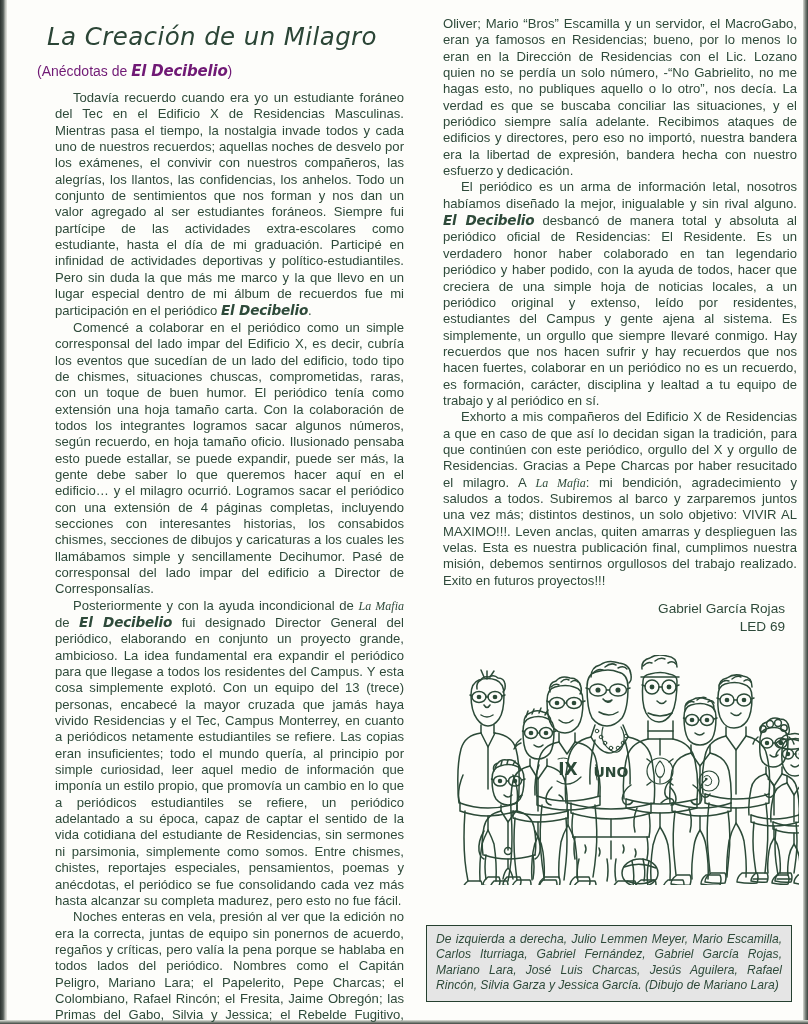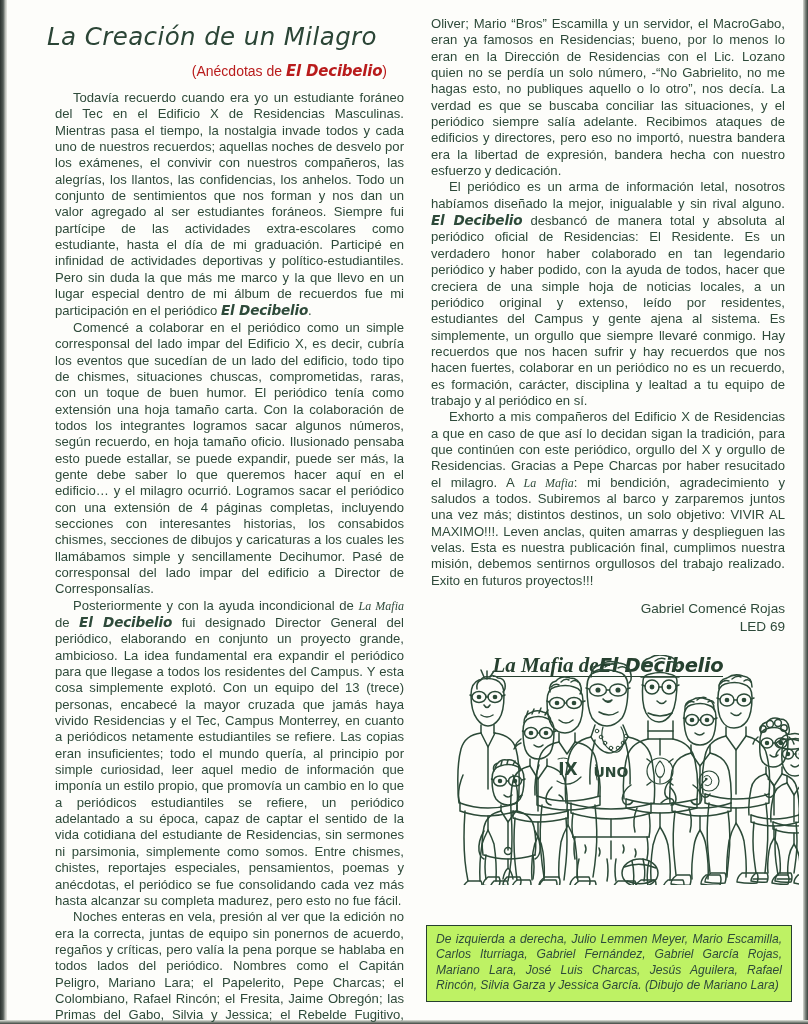--- a/index.html
+++ b/index.html
@@ -57,23 +57,23 @@
     font-weight: 400;
     font-size: 24.5px;
     letter-spacing: 0.4px;
     color: #2b4536;
     white-space: nowrap;
   }
   #subtitle {
     position: absolute;
     left: 30px; top: 62px;
     width: 350px;
-    text-align: right;
+    text-align: left;
     font-size: 14px;
-    color: #b91c1c;
+    color: #701a75;
   }
   #subtitle .decibelio {
     font-family: "DejaVu Sans", sans-serif;
     font-weight: bold;
     font-style: italic;
     font-size: 15px;
     letter-spacing: -0.2px;
   }
 
   
@@ -84,21 +84,21 @@
     font-size: 13.1px;
     line-height: 16.35px;
     color: #2e4a3a;
     hyphens: none;
   }
   #col-left {
     left: 48px; top: 90px;
     width: 349px;
   }
   #col-right {
-    left: 424px; top: 16px;
+    left: 436px; top: 16px;
     width: 354px;
   }
   .column p {
     margin: 0;
     text-indent: 18px;
   }
   .column p.noindent { text-indent: 0; }
 
   
   .decibelio {
@@ -161,21 +161,21 @@
   #drawing svg { display: block; }
 
   
   #caption-box {
     position: absolute;
     left: 419px; top: 925px;
     width: 366px;
     box-sizing: border-box;
     border: 1.4px solid #25402f;
     padding: 6px 9px 7px 9px;
-    background: #bef264;
+    background: #e5e5e5;
   }
   #caption-text {
     font-size: 12.1px;
     line-height: 15.4px;
     font-style: italic;
     text-align: justify;
     color: #2e4a3a;
   }
 </style>
 </head>
@@ -202,27 +202,24 @@
         <p>Noches enteras en vela, presión al ver que la edición no era la correcta, juntas de equipo sin ponernos de acuerdo, regaños y críticas, pero valía la pena porque se hablaba en todos lados del periódico. Nombres como el Capitán Peligro, Mariano Lara; el Papelerito, Pepe Charcas; el Colombiano, Rafael Rincón; el Fresita, Jaime Obregón; las Primas del Gabo, Silvia y Jessica; el Rebelde Fugitivo, Gabriel Fernández; el Tuk y el Mac, Jesús Aguilera y Mauricio</p>
       </div>
 
     <div class="column" id="col-right">
         <p class="noindent">Oliver; Mario “Bros” Escamilla y un servidor, el MacroGabo, eran ya famosos en Residencias; bueno, por lo menos lo eran en la Dirección de Residencias con el Lic. Lozano quien no se perdía un solo número, -“No Gabrielito, no me hagas esto, no publiques aquello o lo otro”, nos decía. La verdad es que se buscaba conciliar las situaciones, y el periódico siempre salía adelante. Recibimos ataques de edificios y directores, pero eso no importó, nuestra bandera era la libertad de expresión, bandera hecha con nuestro esfuerzo y dedicación.</p>
         <p>El periódico es un arma de información letal, nosotros habíamos diseñado la mejor, inigualable y sin rival alguno. <span class="decibelio">El Decibelio</span> desbancó de manera total y absoluta al periódico oficial de Residencias: El Residente. Es un verdadero honor haber colaborado en tan legendario periódico y haber podido, con la ayuda de todos, hacer que creciera de una simple hoja de noticias locales, a un periódico original y extenso, leído por residentes, estudiantes del Campus y gente ajena al sistema. Es simplemente, un orgullo que siempre llevaré conmigo. Hay recuerdos que nos hacen sufrir y hay recuerdos que nos hacen fuertes, colaborar en un periódico no es un recuerdo, es formación, carácter, disciplina y lealtad a tu equipo de trabajo y al periódico en sí.</p>
         <p>Exhorto a mis compañeros del Edificio X de Residencias a que en caso de que así lo decidan sigan la tradición, para que continúen con este periódico, orgullo del X y orgullo de Residencias. Gracias a Pepe Charcas por haber resucitado el milagro. A <span class="mafia">La Mafia</span>: mi bendición, agradecimiento y saludos a todos. Subiremos al barco y zarparemos juntos una vez más; distintos destinos, un solo objetivo: VIVIR AL MAXIMO!!!. Leven anclas, quiten amarras y desplieguen las velas. Esta es nuestra publicación final, cumplimos nuestra misión, debemos sentirnos orgullosos del trabajo realizado. Exito en futuros proyectos!!!</p>
       </div>
 
     <div id="signature">
-      <div>Gabriel Comencé Rojas</div>
+      <div>Gabriel García Rojas</div>
       <div>LED 69</div>
     </div>
 
-    <div id="mafia-heading">
-      <span class="u"><span class="mafia-part">La Mafia de</span><span class="decibelio-part">El Decibelio</span></span>
-    </div>
 
     <div id="drawing">
       <svg viewBox="0 0 372 230" width="372" height="230" xmlns="http://www.w3.org/2000/svg" fill="none" stroke="#2c4a38" stroke-width="1.5" stroke-linecap="round" stroke-linejoin="round">
 
         <g>
           <path d="M50 34 q-1 -7 4 -9 q2 -4 8 -3 q5 -3 9 1 q6 0 7 6 q1 5 -2 8"></path>
           <path d="M60 24 l0 -8 M57 22 l-3 -7 M63 22 l4 -6"></path>
           <path d="M44 40 q0 -12 8 -15 q9 -3 17 0 q8 3 8 15 q0 17 -5 24 q-5 7 -11 7 q-6 0 -11 -7 q-6 -8 -6 -24z"></path>
           <ellipse cx="52" cy="42" rx="7" ry="5.5"></ellipse>
           <ellipse cx="68" cy="42" rx="7" ry="5.5"></ellipse>

